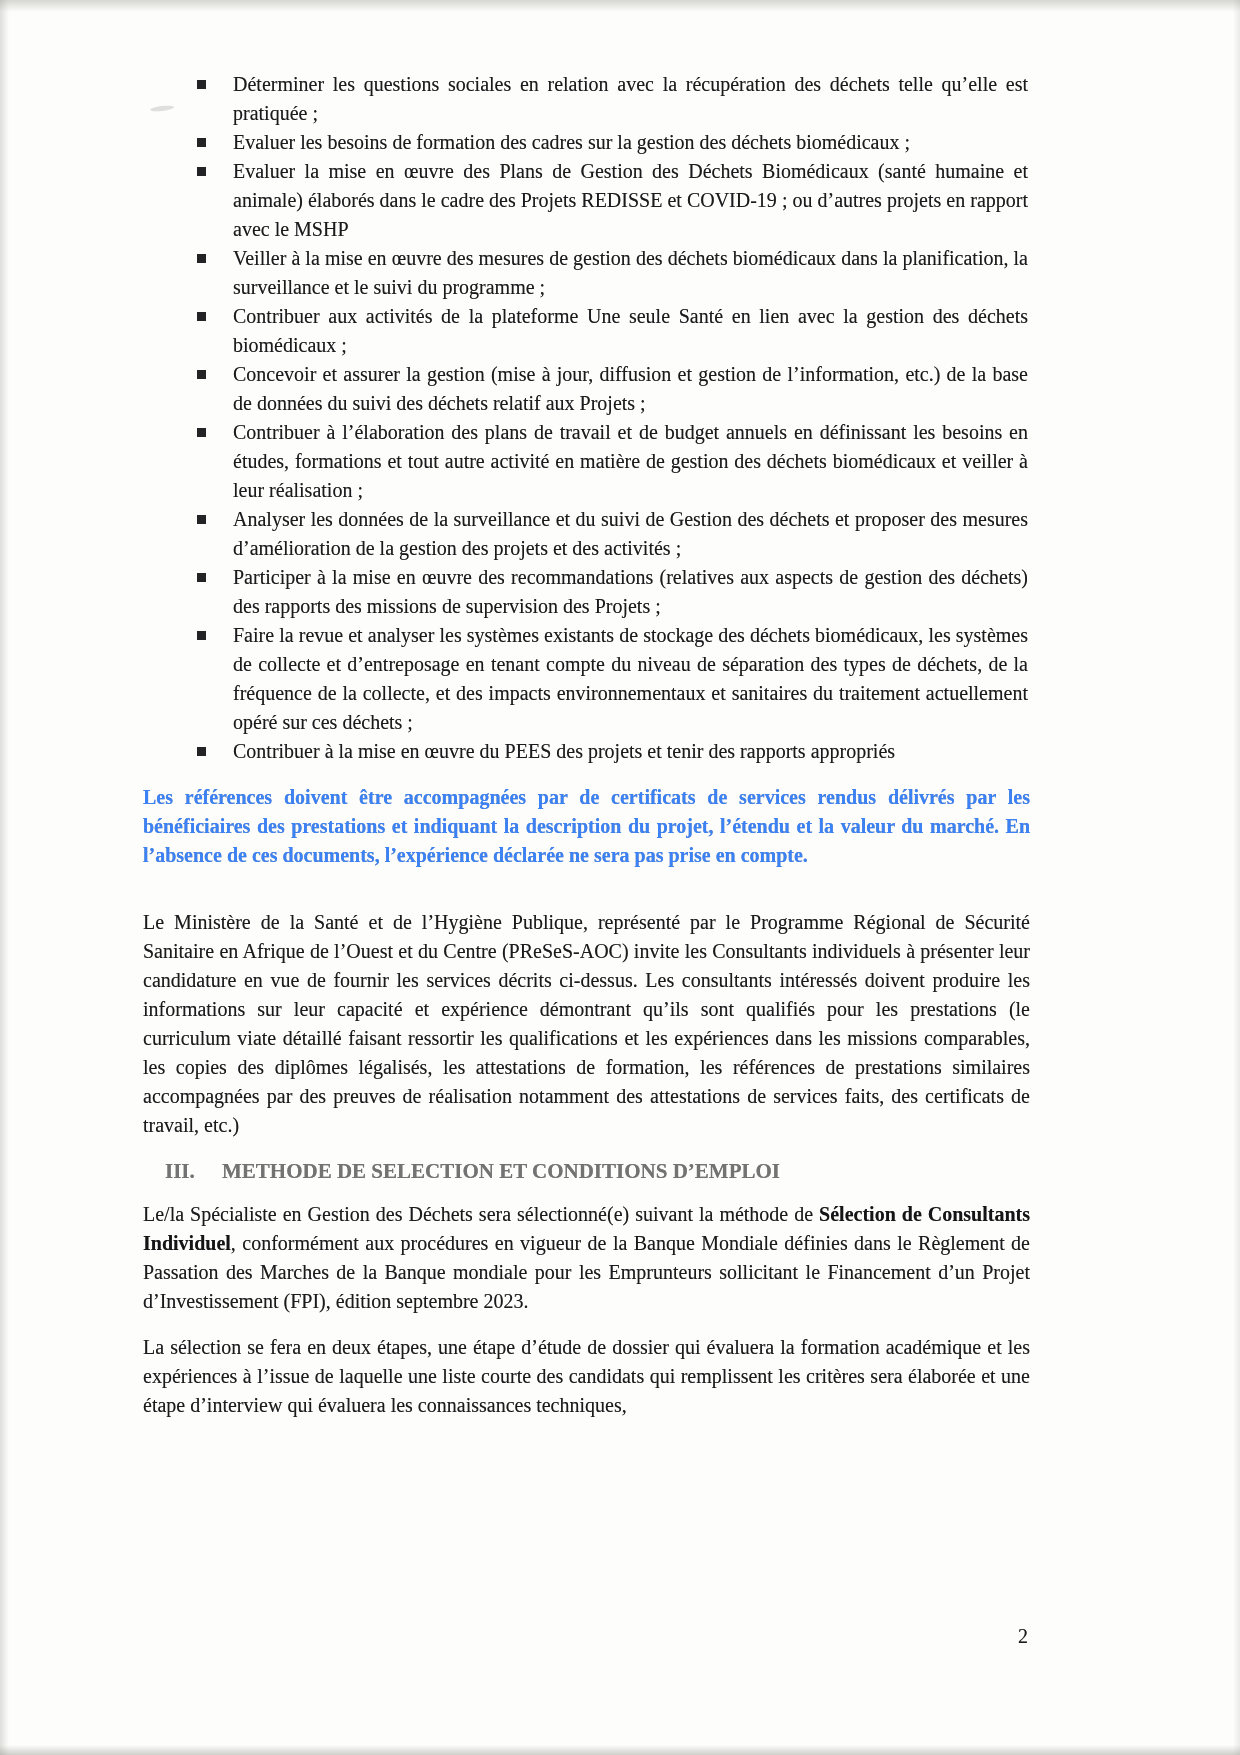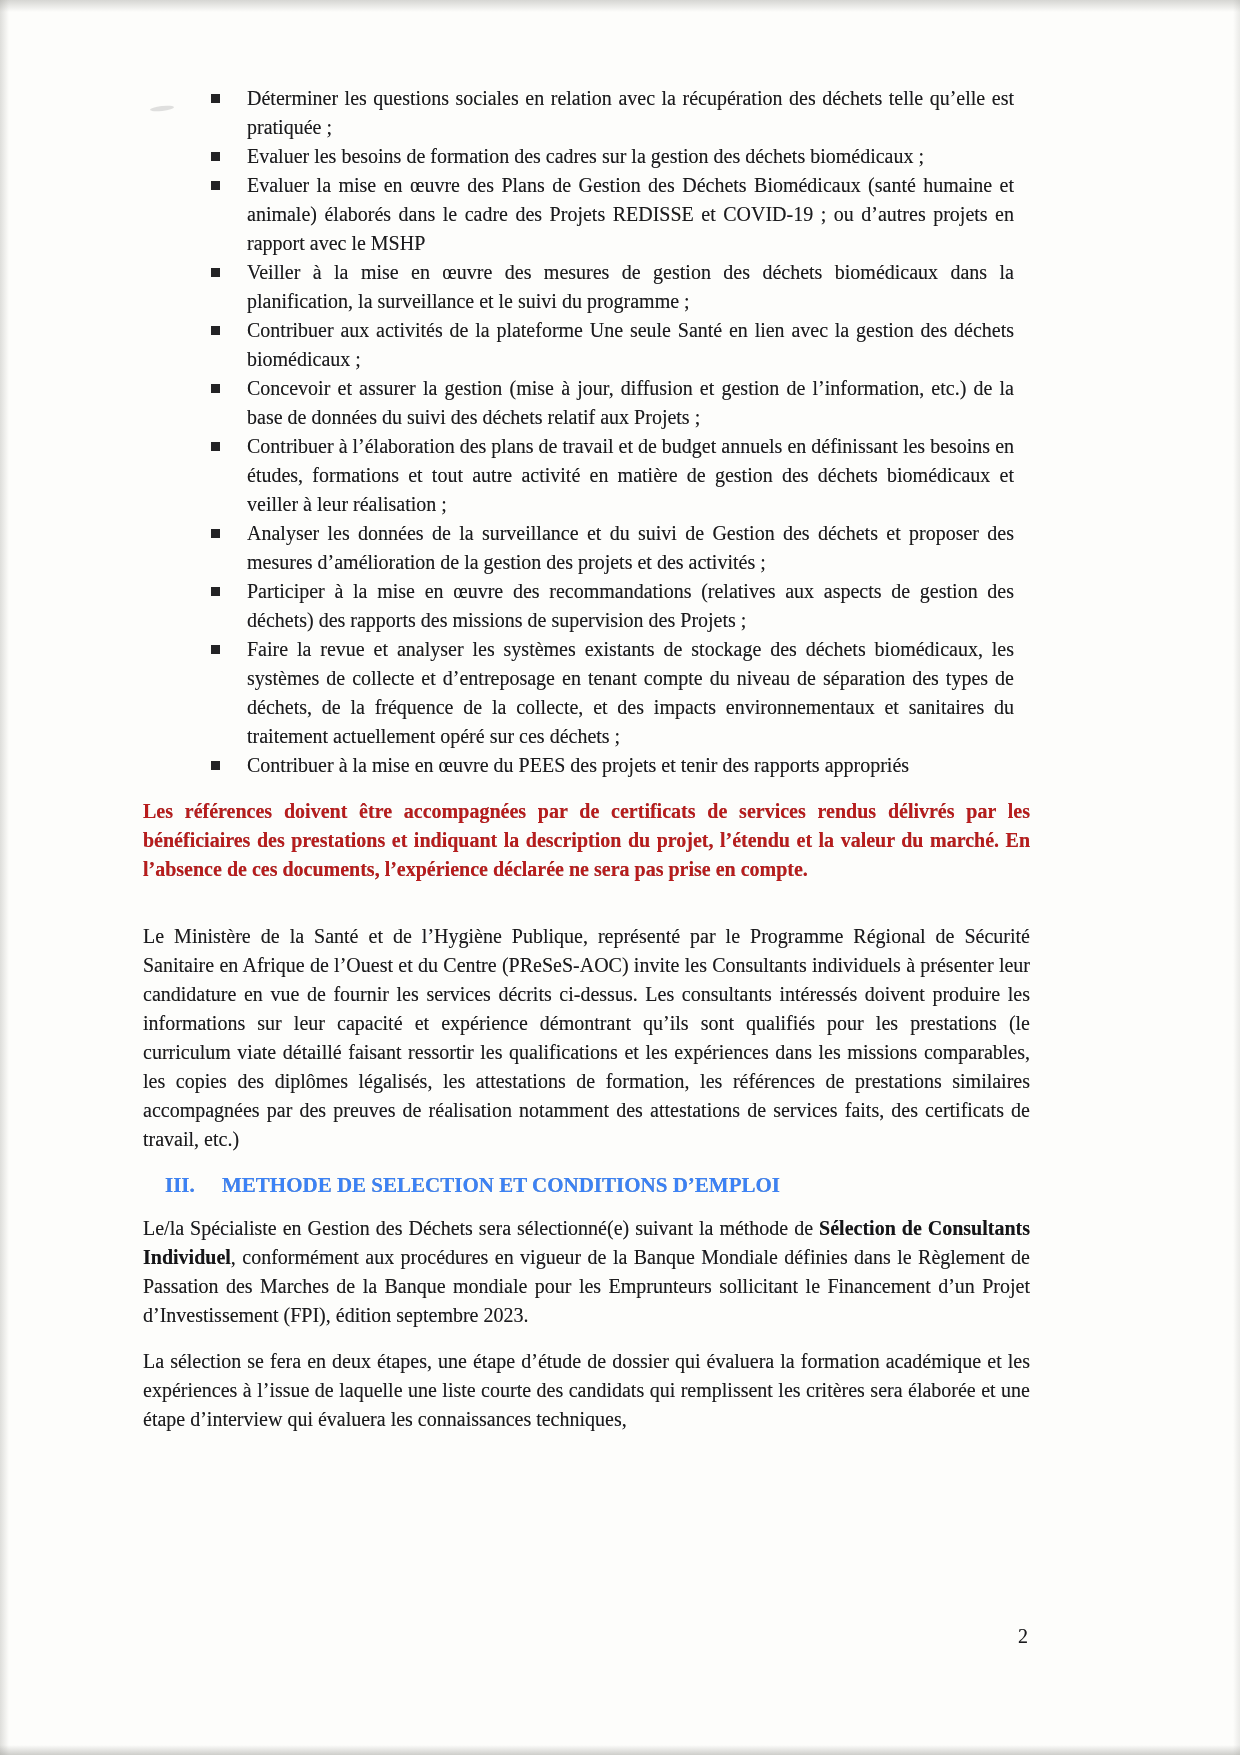--- a/index.html
+++ b/index.html
@@ -40,39 +40,39 @@
   }
   .content {
     position: absolute;
     left: 143px;
     top: 68px;
     width: 887px;
     font-size: 20px;
     line-height: 29px;
     text-shadow: 0 0 0.6px rgba(25,25,28,0.45);
   }
-  ul.bullets { list-style: none; margin: 16px; padding: 0; font-family: Liberation Serif, serif; }
+  ul.bullets { list-style: none; margin: 2px; padding: 0; font-family: Liberation Serif, serif; }
   ul.bullets li { display: flex; }
   .bullet-marker {
     flex: 0 0 auto;
     width: 9px; height: 9px;
     margin: 10px 27px 0 52px;
     background: #232325;
   }
   .bullet-text { flex: 1 1 auto; text-align: justify; }
   .para { margin: 17px 0 0 0; text-align: justify; }
-  .para.bold { font-weight: bold; color: #b91c1c; }
+  .para.bold { font-weight: bold; color: #3b82f6; }
   .para.mt26 { margin-top: 38px; }
   .para.mt23 { margin-top: 14px; }
   .heading {
     margin-top: 17px;
     font-weight: bold;
     font-size: 21px;
     line-height: 29px;
-    color: #3b82f6;
+    color: #737373;
   }
   .heading .numeral { display: inline-block; margin-left: 22px; width: 57px; }
   .b { font-weight: bold; color: #151517; }
   .page-number {
     position: absolute;
     top: 1622px;
     right: 212px;
     font-size: 20px;
     line-height: 29px;
     color: #1b1b1d;

